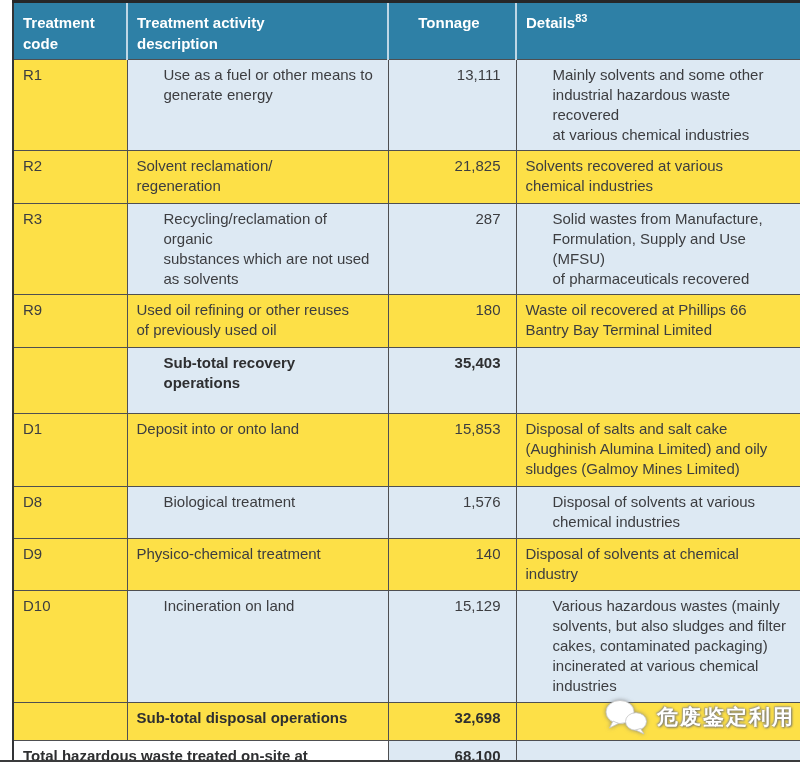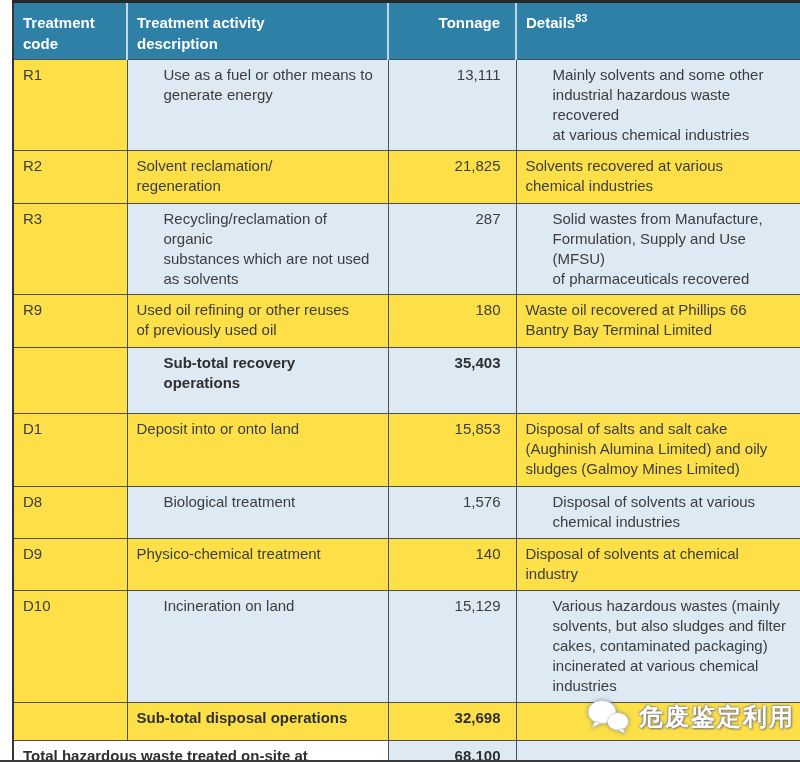--- a/index.html
+++ b/index.html
@@ -43,21 +43,21 @@
     background:var(--header-bg);
     color:#ffffff;
     font-weight:bold;
     text-align:left;
     line-height:21px;
     padding-top:9px;
     border:none;
     border-left:2px solid #bed7e6;
   }
   th:first-child{border-left:none;}
-  th.ton{text-align:right;padding-right:15px;}
+  th.ton{text-align:center;padding-right:15px;}
   th sup{font-size:11px;line-height:0;}
   td.ton{text-align:right;padding-right:15px;}
   tr.shaded td.desc, tr.shaded td.ton, tr.shaded td.det{background:var(--shaded-row);padding-left:36px;}
   tr.subtotal td.desc, tr.subtotal td.ton{font-weight:bold;color:var(--bold-text);}
   tr.total td.label{font-weight:bold;color:var(--bold-text);background:#ffffff;}
   tr.total td.ton, tr.total td.det{background:var(--shaded-row);}
   tr.total td.ton{font-weight:bold;color:var(--bold-text);}
   .source{
     margin:3px 0 0 2px;
     font-size:13.5px;
@@ -67,21 +67,21 @@
   .bottom-line{
     position:absolute;left:0;bottom:0;width:800px;height:2px;background:#3a3b3c;
   }
   .watermark{
     position:absolute;
     top:699px;right:5px;
     display:flex;align-items:center;gap:9px;
     pointer-events:none;
   }
   .watermark .wm-text{
-    font-size:24px;font-weight:bold;letter-spacing:2px;color:#ffffff;
+    font-size:21px;font-weight:bold;letter-spacing:2px;color:#ffffff;
     text-shadow:0 0 3px rgba(120,120,120,.9), 1px 1px 2px rgba(110,110,110,.8), -1px -1px 1px rgba(160,160,160,.6);
   }
   .watermark svg{filter:drop-shadow(0 0 2px rgba(120,120,120,.8));}
 </style>
 </head>
 <body>
 
 <div class="page">
 
   <table class="report">

